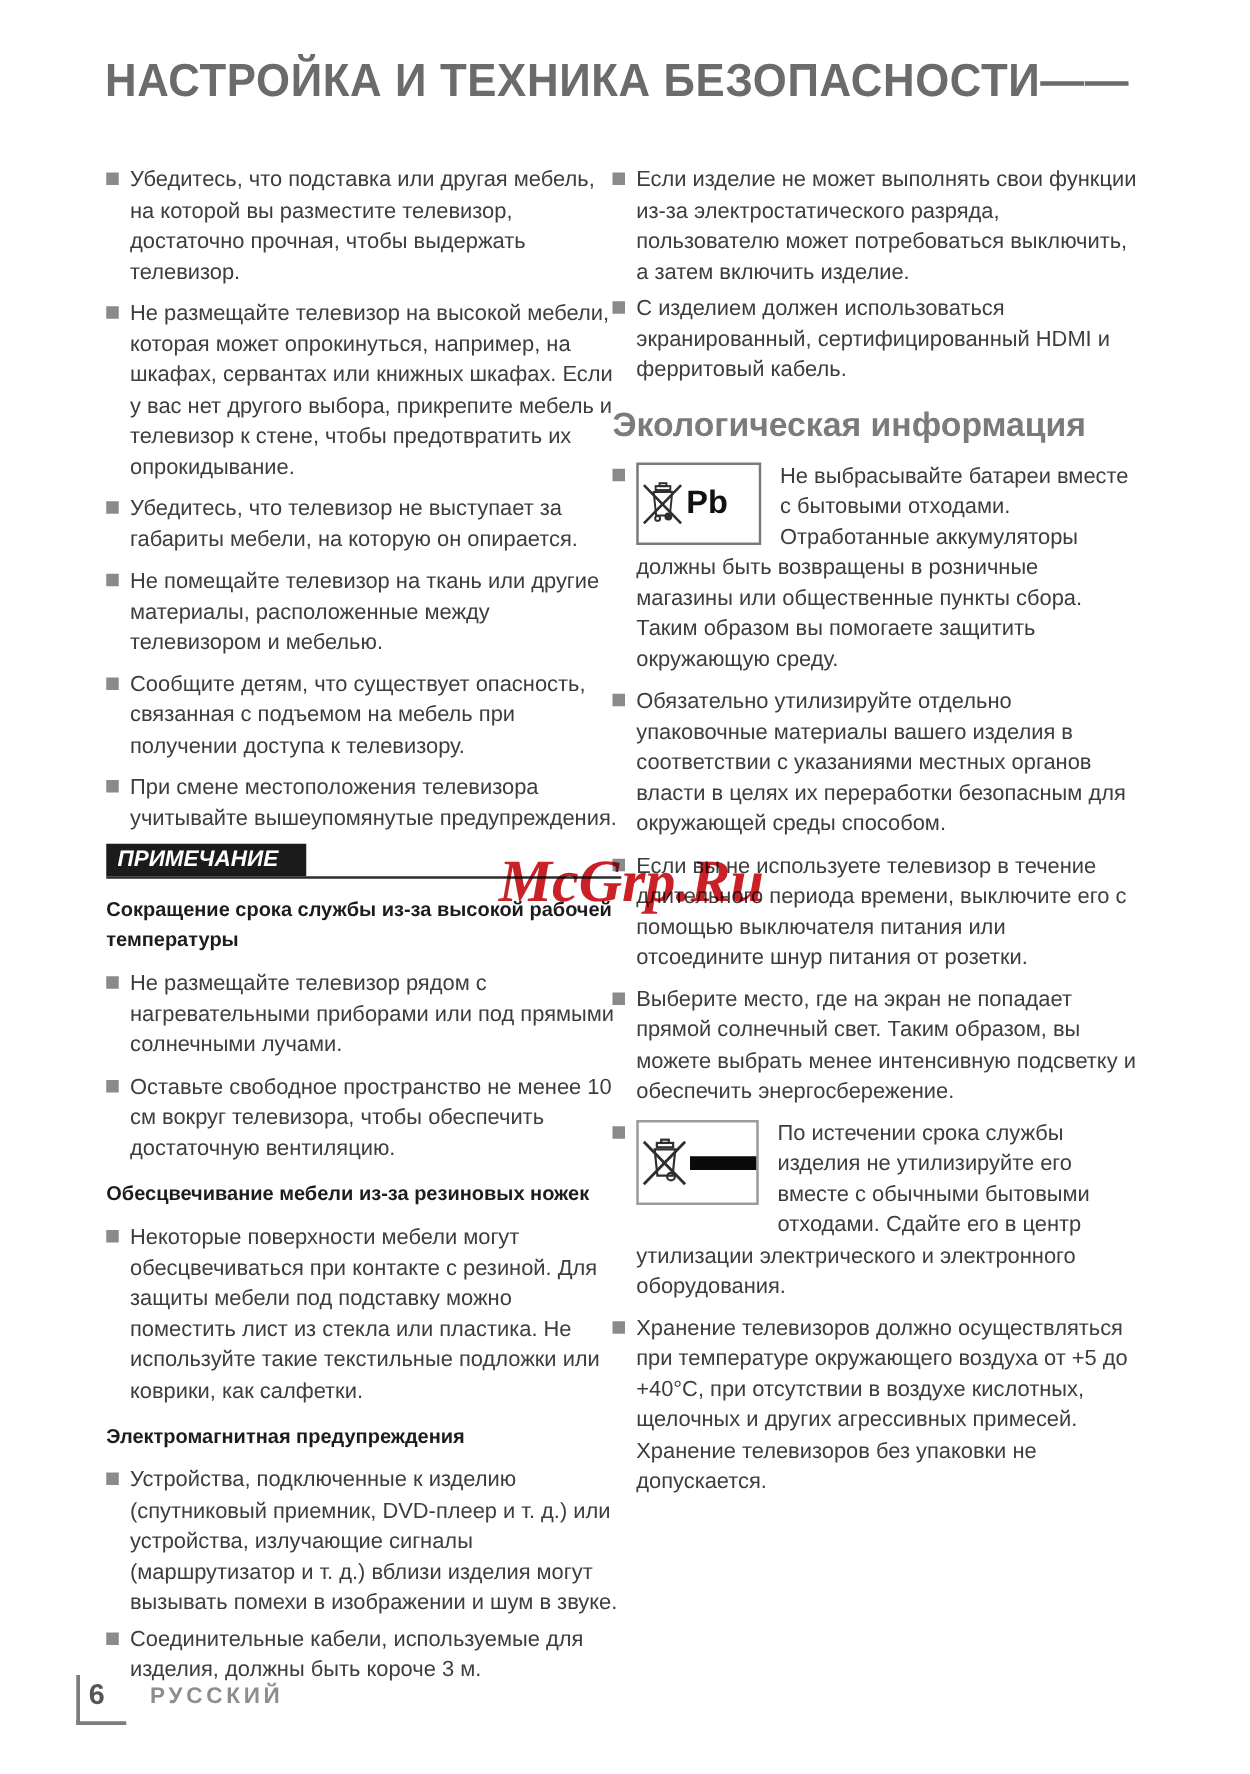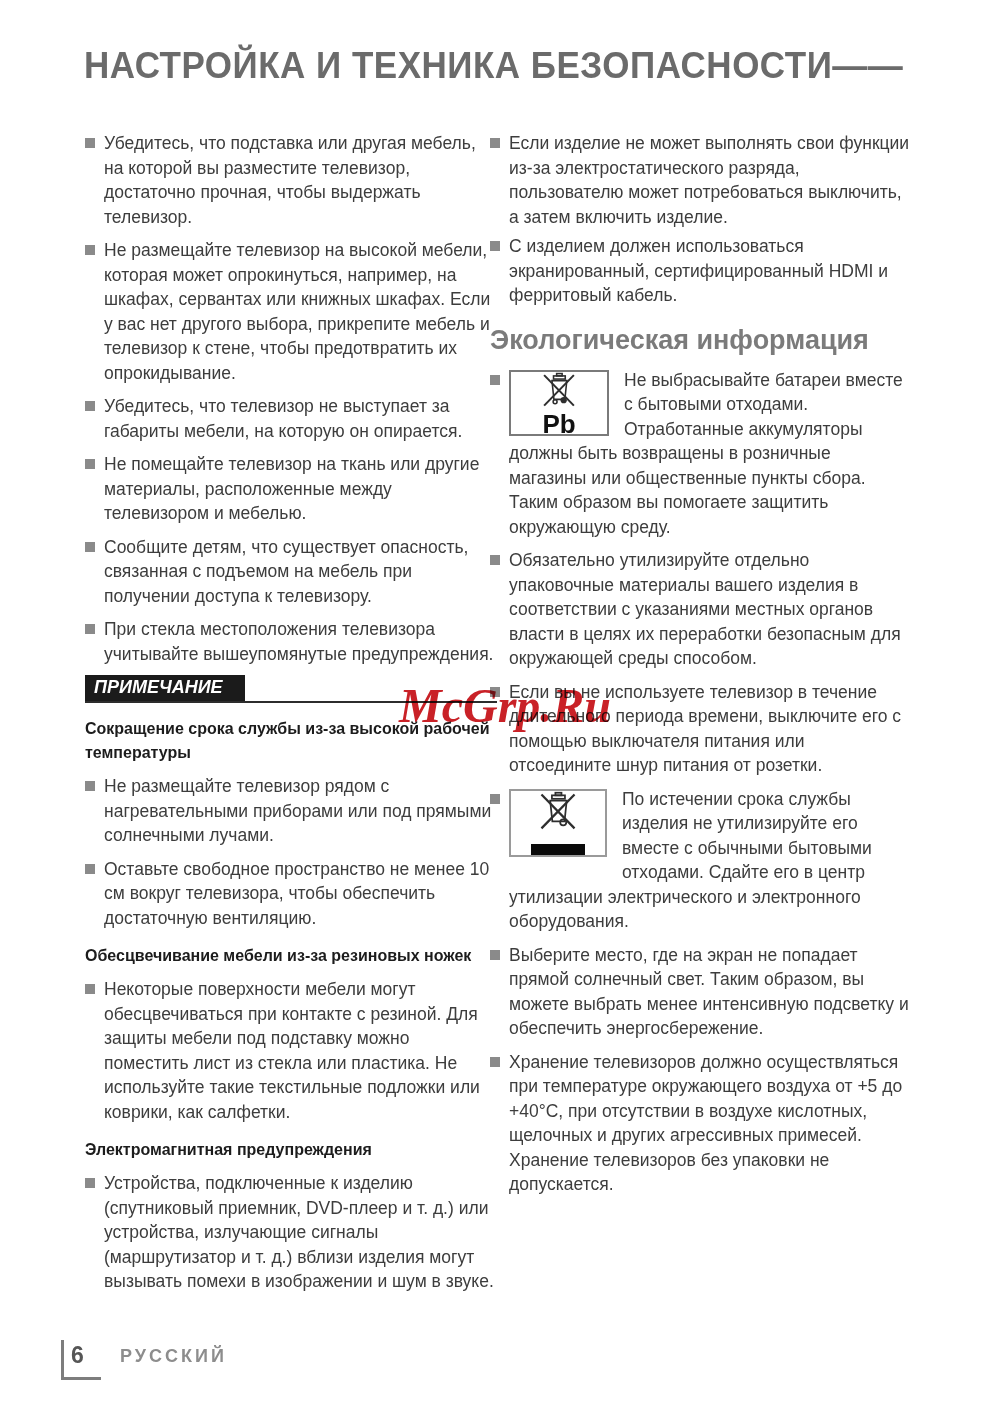--- a/index.html
+++ b/index.html
@@ -20,21 +20,21 @@
   .bullet.tight{margin-bottom:5px;}
   .sq{position:absolute;left:0;top:7px;width:10px;height:10px;background:#8a8a8a;}
   .subhead{font-size:16px;line-height:24px;font-weight:700;color:#1c1c1c;margin:14px 0 9px 0;}
   .note-row{margin:3px 0 11px 0;border-bottom:2px solid #2c2c2c;}
   .note-label{
     display:inline-block;background:#1b1b1b;color:#ffffff;font-style:italic;font-weight:700;
     font-size:18px;line-height:22px;padding:1px 22px 3px 9px;vertical-align:bottom;
   }
   .eco-head{font-size:27px;line-height:30px;font-weight:700;color:#7b7b7b;margin:17px 0 13px 0;}
   .icon-box{
-    float:left;display:flex;flex-direction:column;align-items:center;justify-content:space-between;
+    float:left;display:flex;align-items:center;justify-content:flex-start;
     background:#fff;margin:2px 15px 5px 0;
   }
   .pb-box{width:96px;height:62px;border:2px solid #7a7a7a;}
   .weee-box{width:94px;height:64px;border:2px solid #9a9a9a;}
   .pb-label{font-size:26px;font-weight:700;color:#111;line-height:20px;margin-top:-4px;}
   .weee-bar{width:54px;height:11px;background:#0a0a0a;margin-top:2px;}
   .clear{clear:both;}
   .watermark{
     position:absolute;left:399px;top:678px;
     font-family:"Liberation Serif","DejaVu Serif",serif;
@@ -50,35 +50,36 @@
 <body>
 
 <div class="page-title">НАСТРОЙКА И ТЕХНИКА БЕЗОПАСНОСТИ——</div>
 
 <div class="col col-left">
   <div class="bullet"><span class="sq"></span><span>Убедитесь, что подставка или другая мебель, на которой вы разместите телевизор, достаточно прочная, чтобы выдержать телевизор.</span></div>
   <div class="bullet"><span class="sq"></span><span>Не размещайте телевизор на высокой мебели, которая может опрокинуться, например, на шкафах, сервантах или книжных шкафах. Если у вас нет другого выбора, прикрепите мебель и телевизор к стене, чтобы предотвратить их опрокидывание.</span></div>
   <div class="bullet"><span class="sq"></span><span>Убедитесь, что телевизор не выступает за габариты мебели, на которую он опирается.</span></div>
   <div class="bullet"><span class="sq"></span><span>Не помещайте телевизор на ткань или другие материалы, расположенные между телевизором и мебелью.</span></div>
   <div class="bullet"><span class="sq"></span><span>Сообщите детям, что существует опасность, связанная с подъемом на мебель при получении доступа к телевизору.</span></div>
-  <div class="bullet"><span class="sq"></span><span>При стекла местоположения телевизора учитывайте вышеупомянутые предупреждения.</span></div>
+  <div class="bullet"><span class="sq"></span><span>При смене местоположения телевизора учитывайте вышеупомянутые предупреждения.</span></div>
 
   <div class="note-row">
     <span class="note-label">ПРИМЕЧАНИЕ</span>
   </div>
 
   <div class="subhead">Сокращение срока службы из-за высокой рабочей температуры</div>
   <div class="bullet"><span class="sq"></span><span>Не размещайте телевизор рядом с нагревательными приборами или под прямыми солнечными лучами.</span></div>
   <div class="bullet"><span class="sq"></span><span>Оставьте свободное пространство не менее 10 см вокруг телевизора, чтобы обеспечить достаточную вентиляцию.</span></div>
 
   <div class="subhead">Обесцвечивание мебели из-за резиновых ножек</div>
   <div class="bullet"><span class="sq"></span><span>Некоторые поверхности мебели могут обесцвечиваться при контакте с резиной. Для защиты мебели под подставку можно поместить лист из стекла или пластика. Не используйте такие текстильные подложки или коврики, как салфетки.</span></div>
 
   <div class="subhead">Электромагнитная предупреждения</div>
   <div class="bullet tight"><span class="sq"></span><span>Устройства, подключенные к изделию (спутниковый приемник, DVD-плеер и т. д.) или устройства, излучающие сигналы (маршрутизатор и т. д.) вблизи изделия могут вызывать помехи в изображении и шум в звуке.</span></div>
+  <div class="bullet"><span class="sq"></span><span>Соединительные кабели, используемые для изделия, должны быть короче 3 м.</span></div>
 </div>
 
 <div class="col col-right">
   <div class="bullet tight"><span class="sq"></span><span>Если изделие не может выполнять свои функции из-за электростатического разряда, пользователю может потребоваться выключить, а затем включить изделие.</span></div>
   <div class="bullet"><span class="sq"></span><span>С изделием должен использоваться экранированный, сертифицированный HDMI и ферритовый кабель.</span></div>
 
   <div class="eco-head">Экологическая информация</div>
 
   <div class="bullet">
     <span class="sq"></span>
@@ -102,20 +103,22 @@
     <span class="clear"></span>
   </div>
 
   <div class="bullet"><span class="sq"></span><span>Обязательно утилизируйте отдельно упаковочные материалы вашего изделия в соответствии с указаниями местных органов власти в целях их переработки безопасным для окружающей среды способом.</span></div>
 
   <div class="bullet">
     <span class="sq"></span>
     <div>Если вы не используете телевизор в течение длительного периода времени, выключите его с помощью выключателя питания или отсоедините шнур питания от розетки.</div>
   </div>
 
+  <div class="bullet"><span class="sq"></span><span>Выберите место, где на экран не попадает прямой солнечный свет. Таким образом, вы можете выбрать менее интенсивную подсветку и обеспечить энергосбережение.</span></div>
+
   <div class="bullet">
     <span class="sq"></span>
     <span class="icon-box weee-box">
       <svg viewBox="0 0 44 46" width="42" height="40" aria-hidden="true">
         <g fill="none" stroke="#2e2e2e" stroke-width="2">
           <rect x="15" y="5" width="15" height="4"></rect>
           <rect x="19" y="2" width="7" height="3"></rect>
           <path d="M13 11 h19 l-2.5 24 h-14 z"></path>
           <circle cx="28" cy="36" r="3.5"></circle>
         </g>
@@ -123,22 +126,20 @@
           <line x1="3" y1="4" x2="41" y2="43"></line>
           <line x1="41" y1="4" x2="3" y2="43"></line>
         </g>
       </svg>
       <span class="weee-bar"></span>
     </span>
     <span>По истечении срока службы изделия не утилизируйте его вместе с обычными бытовыми отходами. Сдайте его в центр утилизации электрического и электронного оборудования.</span>
     <span class="clear"></span>
   </div>
 
-  <div class="bullet"><span class="sq"></span><span>Выберите место, где на экран не попадает прямой солнечный свет. Таким образом, вы можете выбрать менее интенсивную подсветку и обеспечить энергосбережение.</span></div>
-
   <div class="bullet"><span class="sq"></span><span>Хранение телевизоров должно осуществляться при температуре окружающего воздуха от +5 до +40°C, при отсутствии в воздухе кислотных, щелочных и других агрессивных примесей. Хранение телевизоров без упаковки не допускается.</span></div>
 </div>
 
 <div class="watermark">McGrp.Ru</div>
 
 <div class="footer-vline"></div>
 <div class="footer-hline"></div>
 <div class="footer-num">6</div>
 <div class="footer-lang">РУССКИЙ</div>
 

